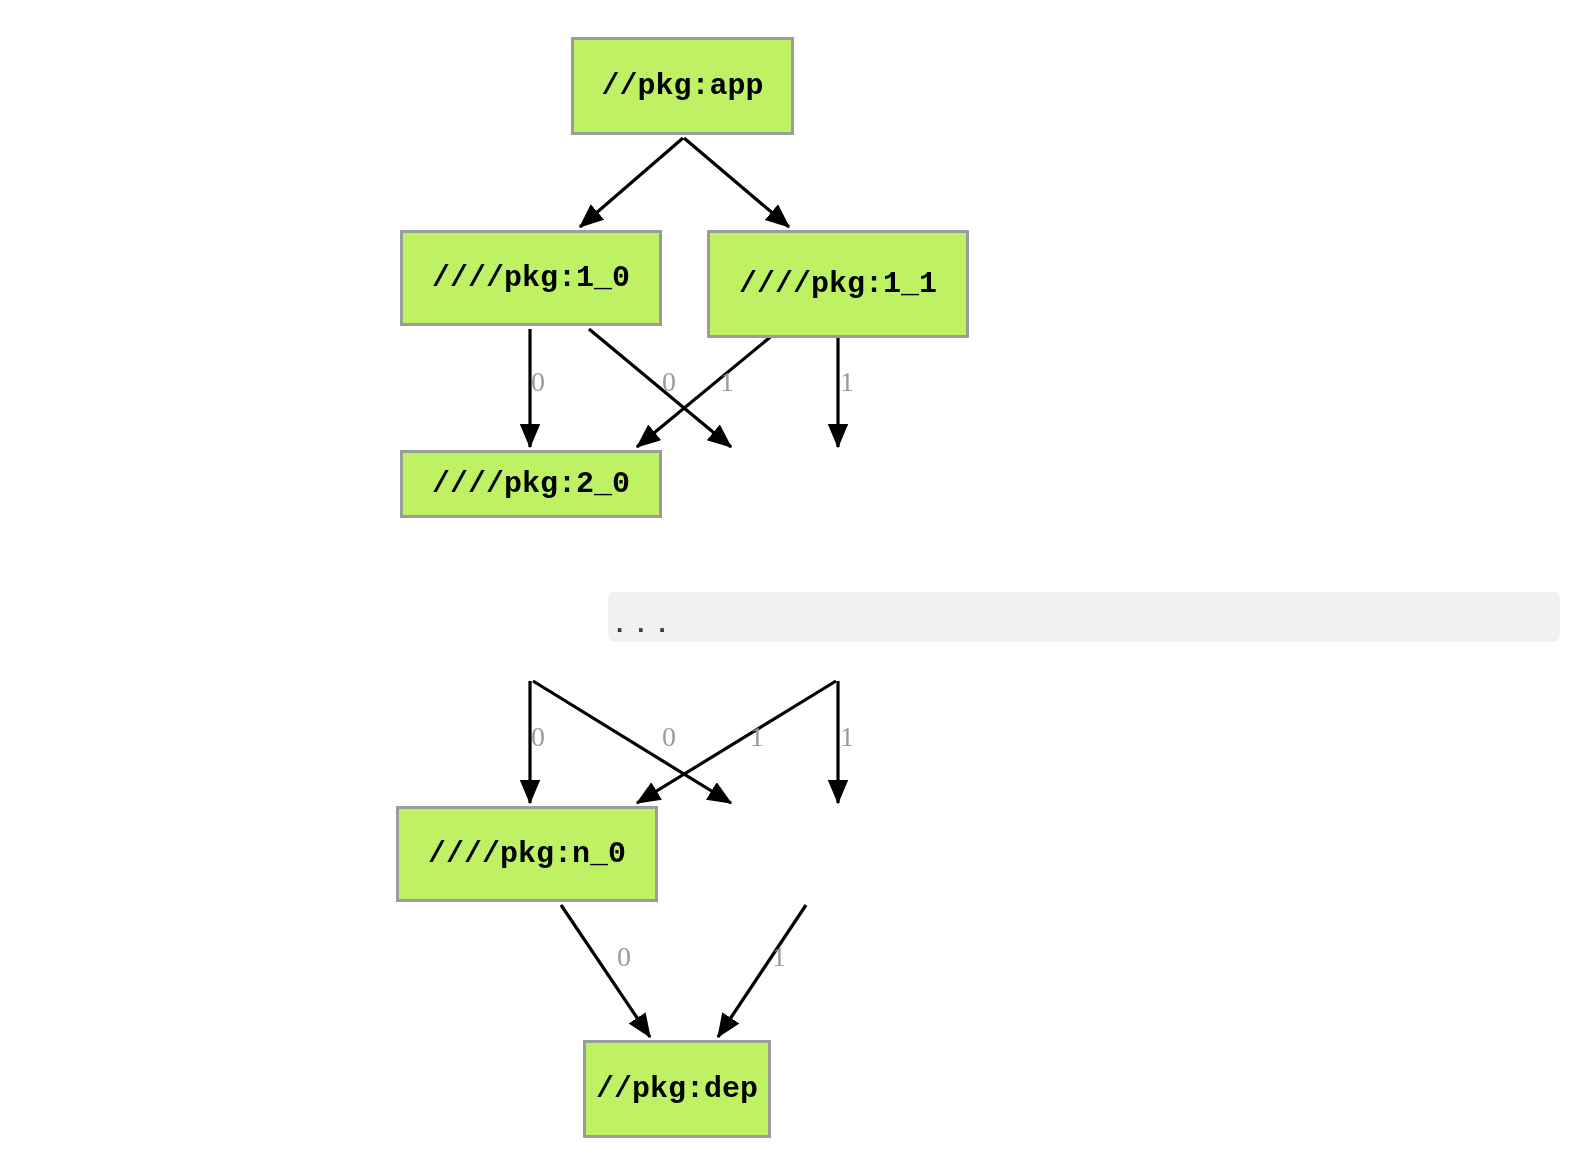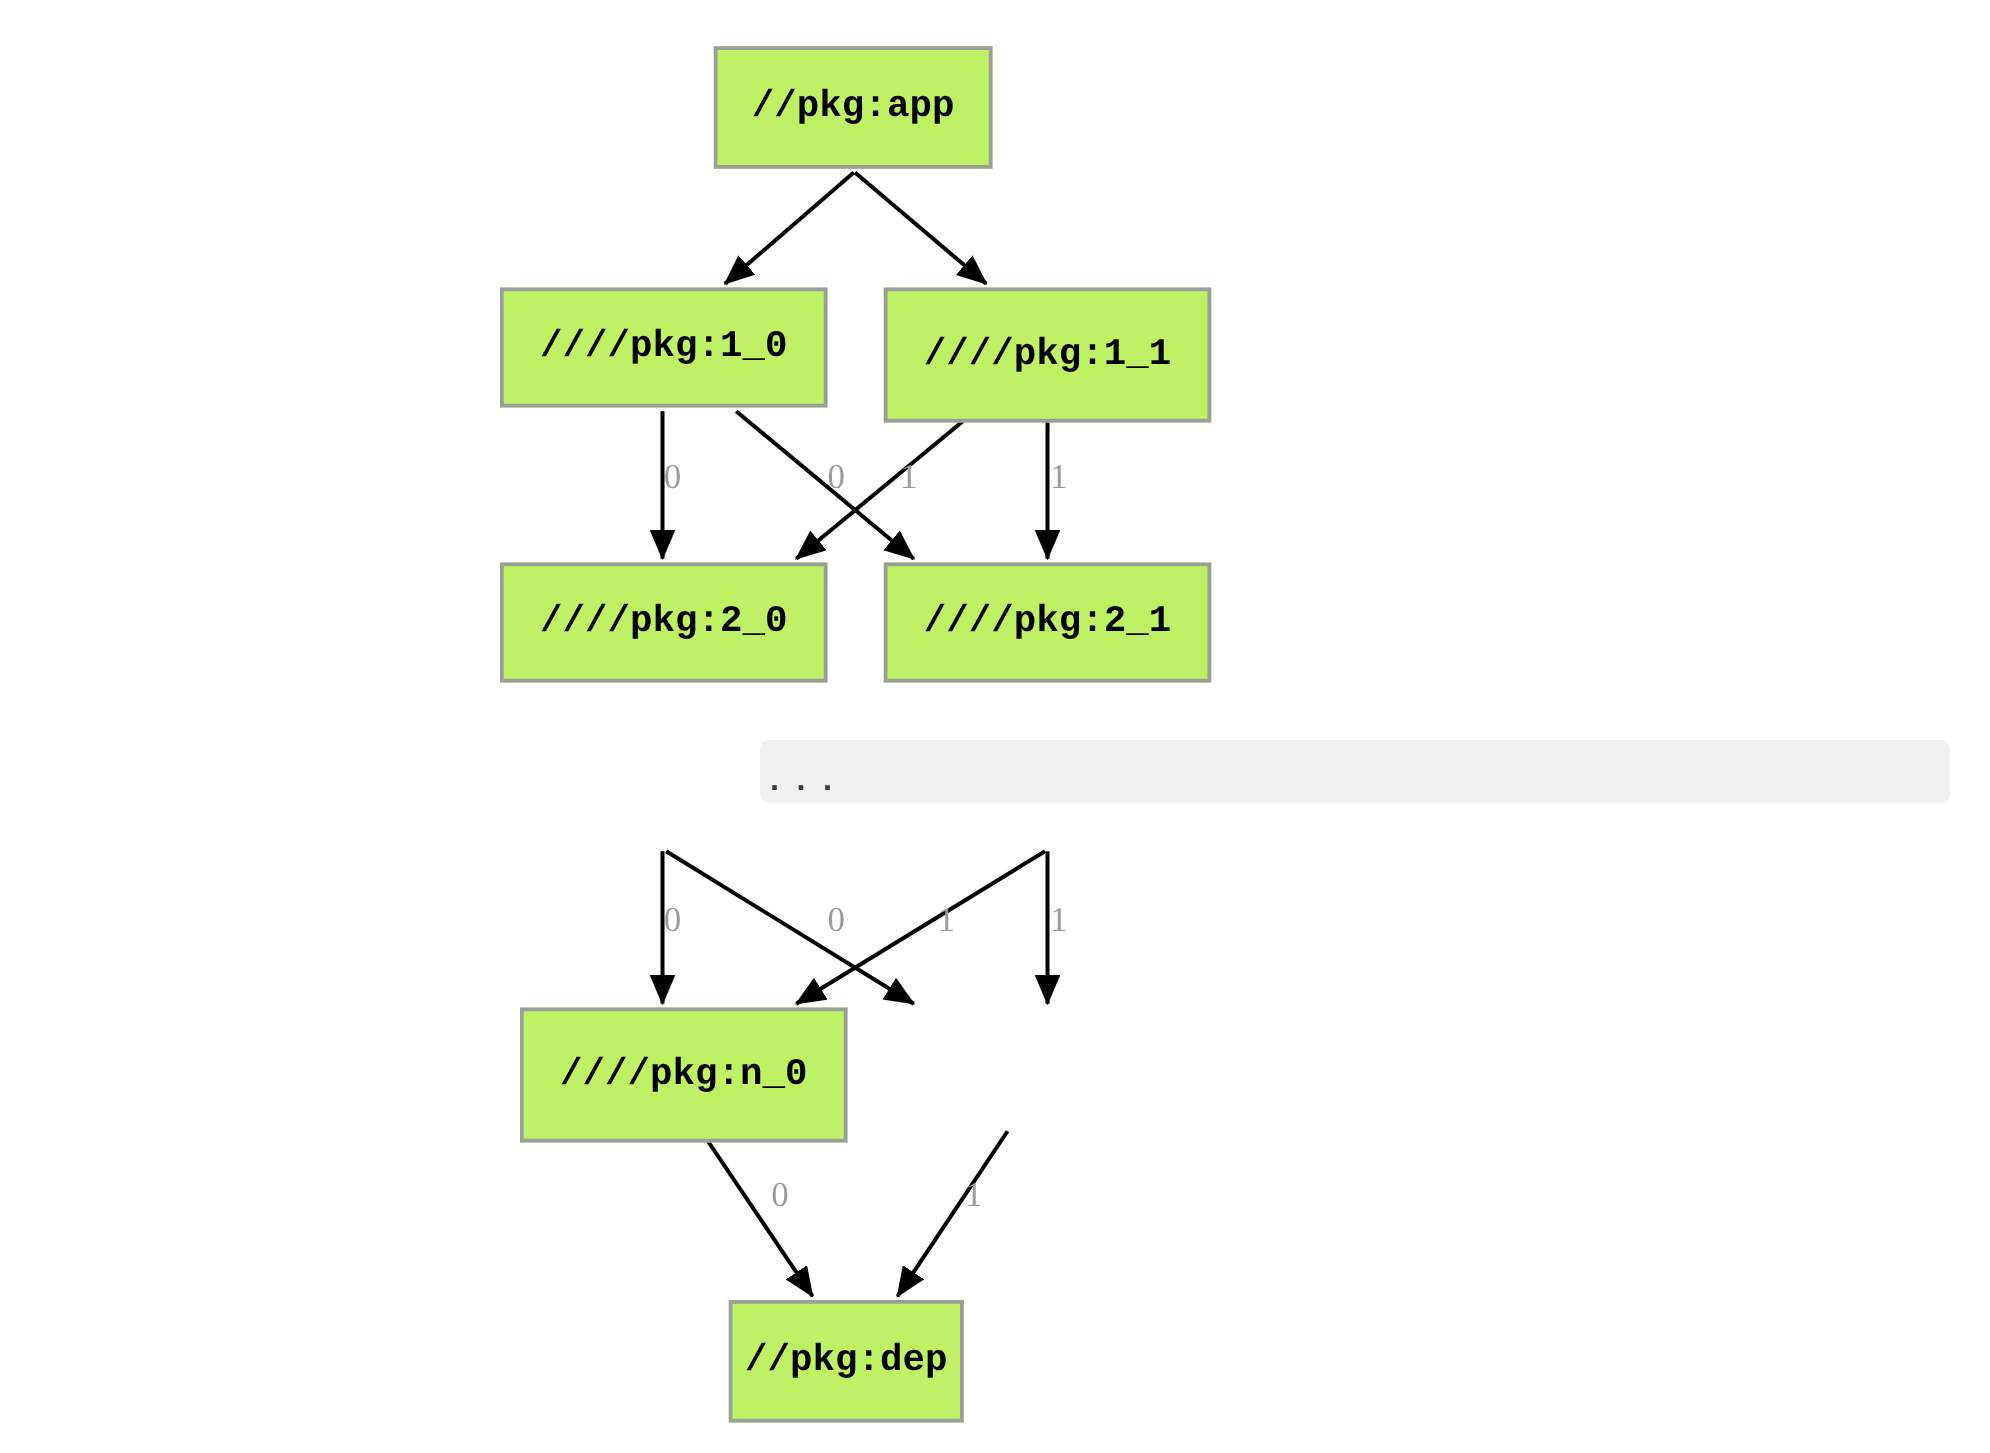--- a/index.html
+++ b/index.html
@@ -100,29 +100,26 @@
   </div>
 
   <div class="node-box" style="left:400px; top:230px; width:262px; height:96px;">
     <span class="node-label">////pkg:1_0</span>
   </div>
 
   <div class="node-box" style="left:707px; top:230px; width:262px; height:108px;">
     <span class="node-label">////pkg:1_1</span>
   </div>
 
-  <div class="node-box" style="left:400px; top:450px; width:262px; height:96px;">
+  <div class="node-box" style="left:400px; top:450px; width:262px; height:68px;">
     <span class="node-label">////pkg:2_0</span>
   </div>
 
-  <div class="node-box" style="left:707px; top:450px; width:262px; height:96px;">
-    <span class="node-label">////pkg:2_1</span>
-  </div>
 
-  <div class="node-box" style="left:416px; top:806px; width:262px; height:108px;">
+  <div class="node-box" style="left:396px; top:806px; width:262px; height:96px;">
     <span class="node-label">////pkg:n_0</span>
   </div>
 
 
   <div class="node-box" style="left:571px; top:1040px; width:188px; height:98px;margin-left:12px;">
     <span class="node-label">//pkg:dep</span>
   </div>
 
   <div class="ellipsis-band" style="left:608px; top:592px; width:952px; height:50px;">
     <span class="ellipsis-text">...</span>

